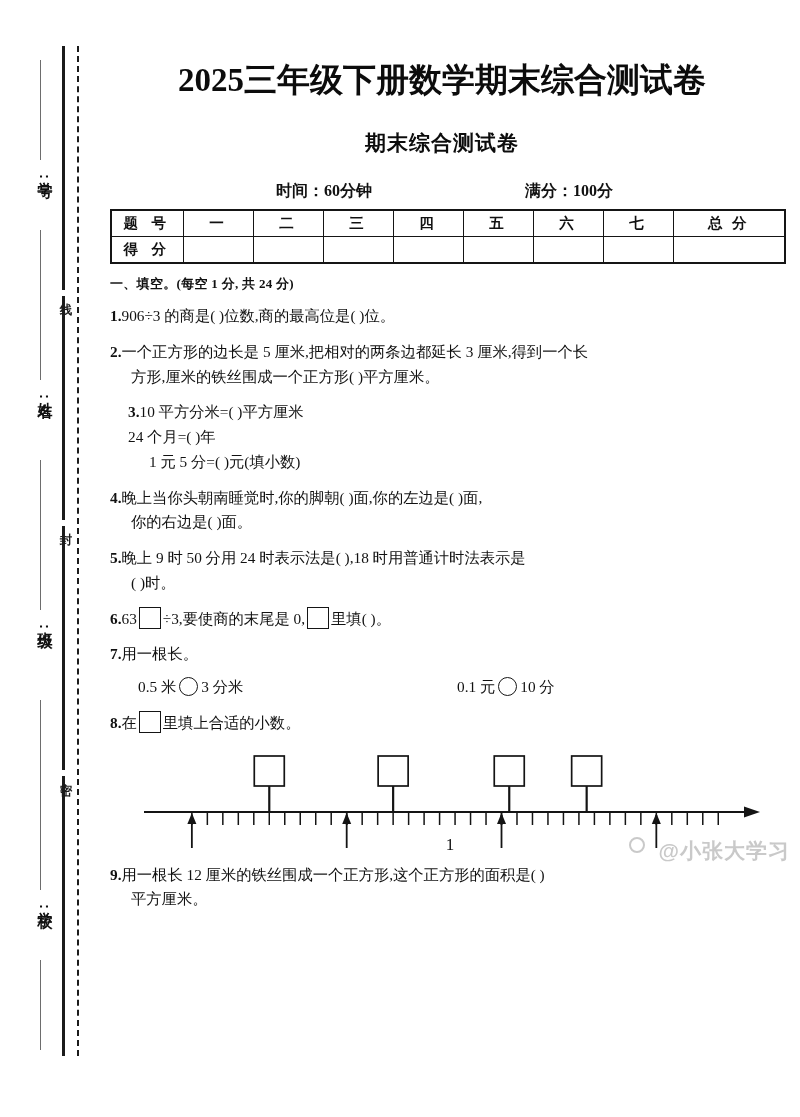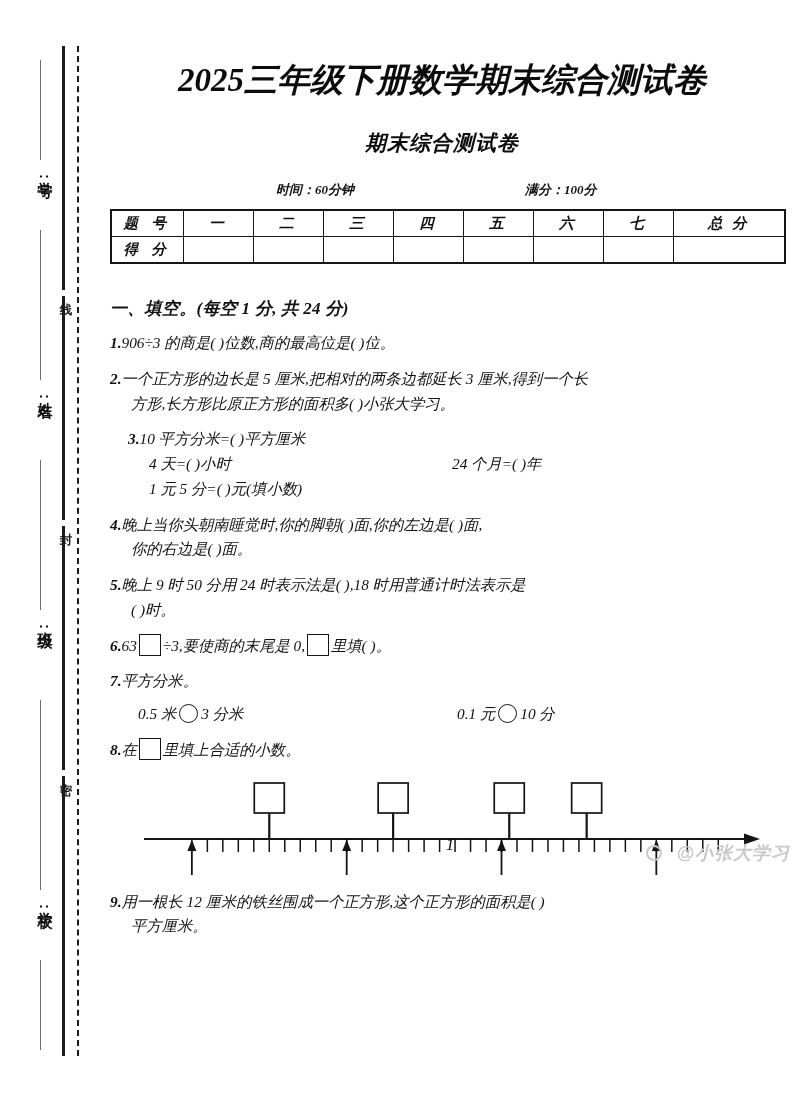--- a/index.html
+++ b/index.html
@@ -63,21 +63,20 @@
     width: 1.4px;
     background: #6d6d6d;
   }
 
   
   #sheet {
     position: absolute;
     left: 100px; top: 0;
     width: 700px; height: 877px;
     padding: 0 24px 0 8px;
-    font-style: italic;
   }
 
   .title-main {
     margin: 58px 0 0 0;
     text-align: center;
     font-size: 33px;
     font-weight: bold;
     letter-spacing: 0px;
     font-family: "Liberation Serif", "DejaVu Serif", serif;
     color: #0c0c0c;
@@ -88,21 +87,21 @@
     font-size: 21px;
     font-weight: bold;
     letter-spacing: 1px;
     color: #0c0c0c;
   }
 
   .meta-row {
     margin: 24px 0 6px 0;
     position: relative;
     height: 22px;
-    font-size: 13px;
+    font-size: 16px;
     font-weight: bold;
   }
   .meta-time { position: absolute; left: 168px; }
   .meta-score { position: absolute; left: 417px; }
 
   
   table.score-table {
     border-collapse: collapse;
     width: 674px;
     margin: 4px 0 0 2px;
@@ -117,22 +116,22 @@
     font-size: 14.5px;
     font-weight: bold;
     letter-spacing: 3px;
     padding: 0;
   }
   table.score-table td.head-cell { letter-spacing: 5px; }
   table.score-table tr.row-vals td { height: 27px; margin-left: 48px; }
 
   
   .section-head {
-    margin: 33px 0 0 2px;
-    font-size: 17px;
+    margin: 11px 0 0 2px;
+    font-size: 13px;
     font-weight: bold;
     letter-spacing: 0.3px;
   }
   .q {
     margin: 11px 0 0 2px;
     font-size: 15.3px;
     line-height: 1.62;
     position: relative;
   }
   .q-num {
@@ -176,26 +175,25 @@
     position: absolute;
     left: 0; right: 0;
     bottom: 22px;
     text-align: center;
     font-size: 17px;
   }
   .watermark {
     position: absolute;
     right: 10px;
     bottom: 12px;
-    font-size: 18px;
+    font-size: 21px;
     font-weight: bold;
     color: #c9c9c9;
     font-family: "Liberation Sans", "DejaVu Sans", sans-serif;
     display: flex;
-    align-items: center;
     gap: 14px;
     letter-spacing: 1px;
   }
   .wm-logo {
     display: inline-block;
     width: 16px; height: 16px;
     border-radius: 50%;
     border: 2px solid #c9c9c9;
     position: relative;
   }
@@ -264,48 +262,47 @@
   </table>
 
   <div class="section-head">一、填空。(每空 1 分, 共 24 分)</div>
 
   <div id="questions">
       <div class="q">
         <div><span class="q-num">1.</span><span>906÷3 的商是(          )位数,商的最高位是(         )位。</span></div>
       </div>
       <div class="q">
         <div><span class="q-num">2.</span><span>一个正方形的边长是 5 厘米,把相对的两条边都延长 3 厘米,得到一个长</span></div>
-        <div class="q-line2"><span>方形,长方形比原正方形的面积多(          )小张大学习。</span></div>
+        <div class="q-line2"><span>方形,厘米的铁丝围成一个正方形(          )平方厘米。</span></div>
       </div>
       <div class="q">
         <div class="cols">
           <div class="col-a"><span class="q-num">3.</span><span>10 平方分米=(          )平方厘米</span></div>
         </div>
         <div class="cols">
-          <div class="col-a"><span style="padding-left: 21px;"></span><span>4 天=(          )小时</span></div>
           <div class="col-b"><span>24 个月=(         )年</span></div>
         </div>
         <div class="cols">
           <div class="col-a"><span style="padding-left: 21px;"></span><span>1 元 5 分=(          )元(填小数)</span></div>
           <div class="col-b"><span></span></div>
         </div>
       </div>
       <div class="q">
         <div><span class="q-num">4.</span><span>晚上当你头朝南睡觉时,你的脚朝(           )面,你的左边是(          )面,</span></div>
         <div class="q-line2"><span>你的右边是(         )面。</span></div>
       </div>
       <div class="q">
         <div><span class="q-num">5.</span><span>晚上 9 时 50 分用 24 时表示法是(          ),18 时用普通计时法表示是</span></div>
         <div class="q-line2"><span>(         )时。</span></div>
       </div>
       <div class="q">
         <div><span class="q-num">6.</span><span>63</span><span class="blank-box"></span><span>÷3,要使商的末尾是 0,</span><span class="blank-box"></span><span>里填(          )。</span></div>
       </div>
       <div class="q">
-        <div><span class="q-num">7.</span><span>平方分米。</span></div>
+        <div><span class="q-num">7.</span><span>用一根长。</span></div>
         <div class="cols indent" style="margin-top: 8px; margin-left: 28px;">
           <div style="width: 330px;"><span>0.5 米</span><span class="cmp-circle"></span><span>3 分米</span></div>
           <div style="width: 330px;"><span>0.1 元</span><span class="cmp-circle"></span><span>10 分</span></div>
         </div>
       </div>
       <div class="q">
         <div><span class="q-num">8.</span><span>在</span><span class="blank-box"></span><span>里填上合适的小数。</span></div>
       </div>
       <div class="numline-wrap"><svg width="640" height="108" viewBox="0 0 640 108" style="margin-left: 18px;">
           <line x1="18" y1="68" x2="620" y2="68" stroke="#141414" stroke-width="2.2"></line>

